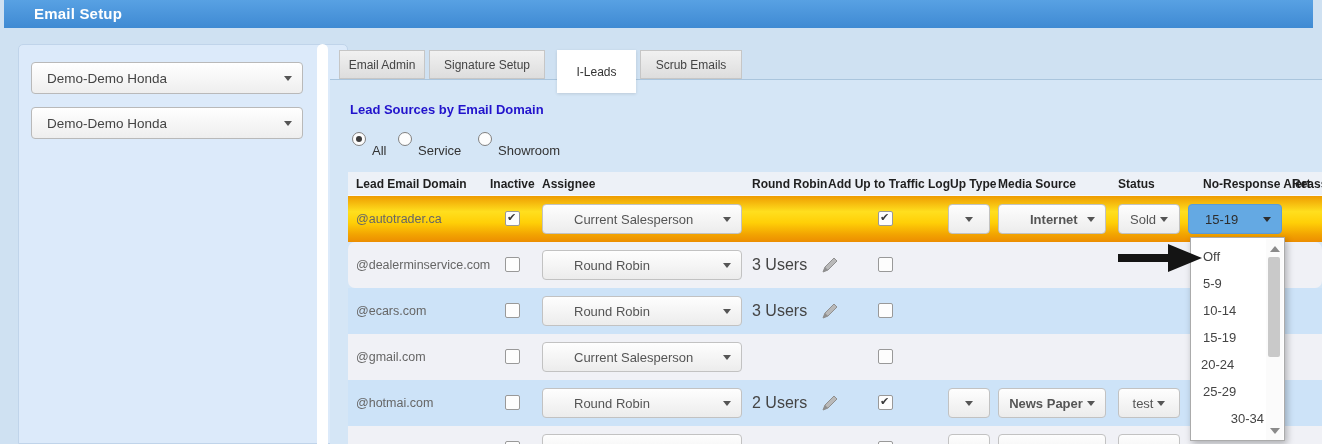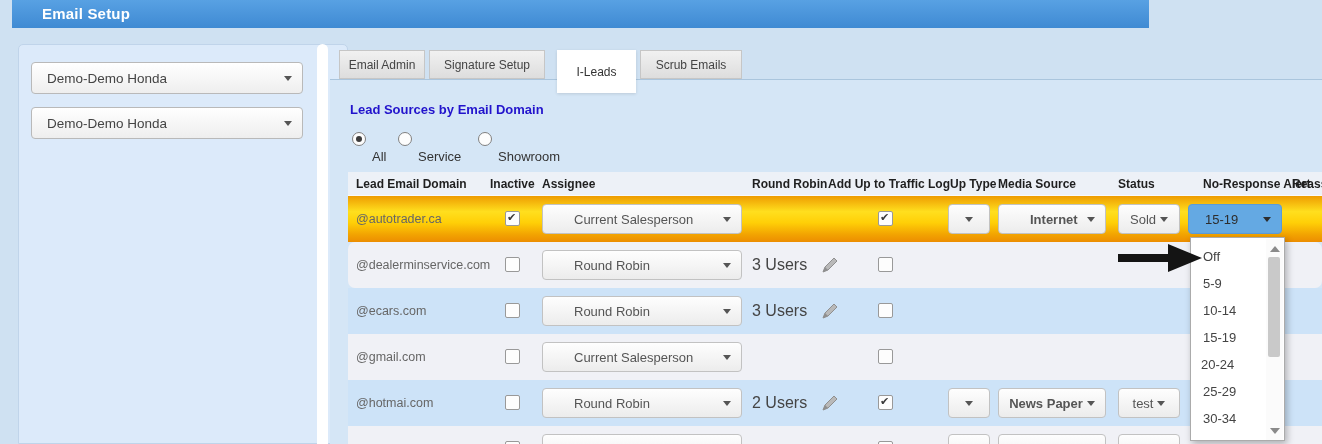--- a/index.html
+++ b/index.html
@@ -1,21 +1,21 @@
 <!DOCTYPE html>
 <html><head>
 <meta charset="utf-8">
 <style>
   * { margin:0; padding:0; box-sizing:border-box; }
   html,body { width:1322px; height:444px; overflow:hidden; }
   body { font-family:"Liberation Sans", sans-serif; }
   .stage { position:relative; width:1322px; height:444px; background:#cfe1f2; overflow:hidden; }
 
   
-  .topbar { position:absolute; left:12px; top:0; width:1137px; height:28px;
+  .topbar { position:absolute; left:4px; top:0; width:1309px; height:28px;
     background:linear-gradient(#58a1e3,#3f8ad3);padding-left:8px; }
   .topbar span { position:absolute; left:30px; top:5px; color:#ffffff; font-size:15px; font-weight:bold; letter-spacing:.2px; }
 
   
   .left-panel { position:absolute; left:18px; top:44px; width:330px; height:400px;
     background:#dceafa; border:1px solid #c0d4ea; border-radius:5px 5px 0 0; }
   .dealer-select { position:absolute; left:12px; width:272px; height:32px;
     background:linear-gradient(#ffffff,#eeeeee); border:1px solid #b9b9b9; border-radius:4px;
     display:flex; align-items:center; justify-content:space-between; color:#444; font-size:13.5px; cursor:pointer; }
   .dealer-select .lbl { padding-left:15px; }
@@ -32,21 +32,21 @@
   
   .content { position:absolute; left:330px; top:79px; width:992px; height:365px;
     background:#d5e6f6; border-top:1px solid #aac5dd; }
 
   .section-title { position:absolute; left:350px; top:102px; color:#2213cc; font-size:13px; font-weight:bold; }
 
   
   .radio-row { position:absolute; top:132px; height:16px; }
   .radio { position:absolute; width:14px; height:14px; border:1px solid #808080; border-radius:50%; background:#fdfdfd; cursor:pointer; }
   .radio.sel::after { content:''; position:absolute; left:3px; top:3px; width:6px; height:6px; border-radius:50%; background:#3c3c3c; }
-  .radio-lbl { position:absolute; top:17px; font-size:13px; color:#333; }
+  .radio-lbl { position:absolute; top:11px; font-size:13px; color:#333; }
 
   
   .thead { position:absolute; left:348px; top:172px; width:974px; height:24px; background:#edf1f7; border-bottom:1px solid #f8fafc; }
   .th { position:absolute; top:0; height:24px; display:flex; align-items:center; font-size:12px; font-weight:bold; color:#1f1f1f; white-space:nowrap; }
 
   .row { position:absolute; left:348px; width:974px; height:46px; }
   .row.r-light { background:#f0f1f6; }
   .row.r-blue  { background:#cde3f8; }
   .row.r-selected { background:linear-gradient(180deg,#ee9c01 0%,#ffdf1e 34%,#ffcf07 58%,#f2a301 84%,#ec8d01 100%); }
 
@@ -259,21 +259,21 @@
     <div class="dd center dd-status"></div>
   </div>
 
   <div class="menu">
     <div class="menu-item" style="top:6px;">Off</div>
     <div class="menu-item" style="top:33px;">5-9</div>
     <div class="menu-item" style="top:60px;">10-14</div>
     <div class="menu-item" style="top:87px;">15-19</div>
     <div class="menu-item" style="top:114px;padding-left:9px;">20-24</div>
     <div class="menu-item" style="top:141px;">25-29</div>
-    <div class="menu-item" style="top:168px;">30-34</div>
+    <div class="menu-item" style="top:168px;text-align:right;">30-34</div>
     <div class="menu-item" style="top:195px;">35-39</div>
     <div class="scrollbar">
       <span class="sb-arrow sb-up"></span>
       <span class="sb-thumb"></span>
       <span class="sb-arrow sb-down"></span>
     </div>
   </div>
 
   <svg class="arrow-annotation" width="100" height="36" viewBox="0 0 100 36">
     <rect x="8" y="14" width="53" height="8" fill="#141414"></rect>

